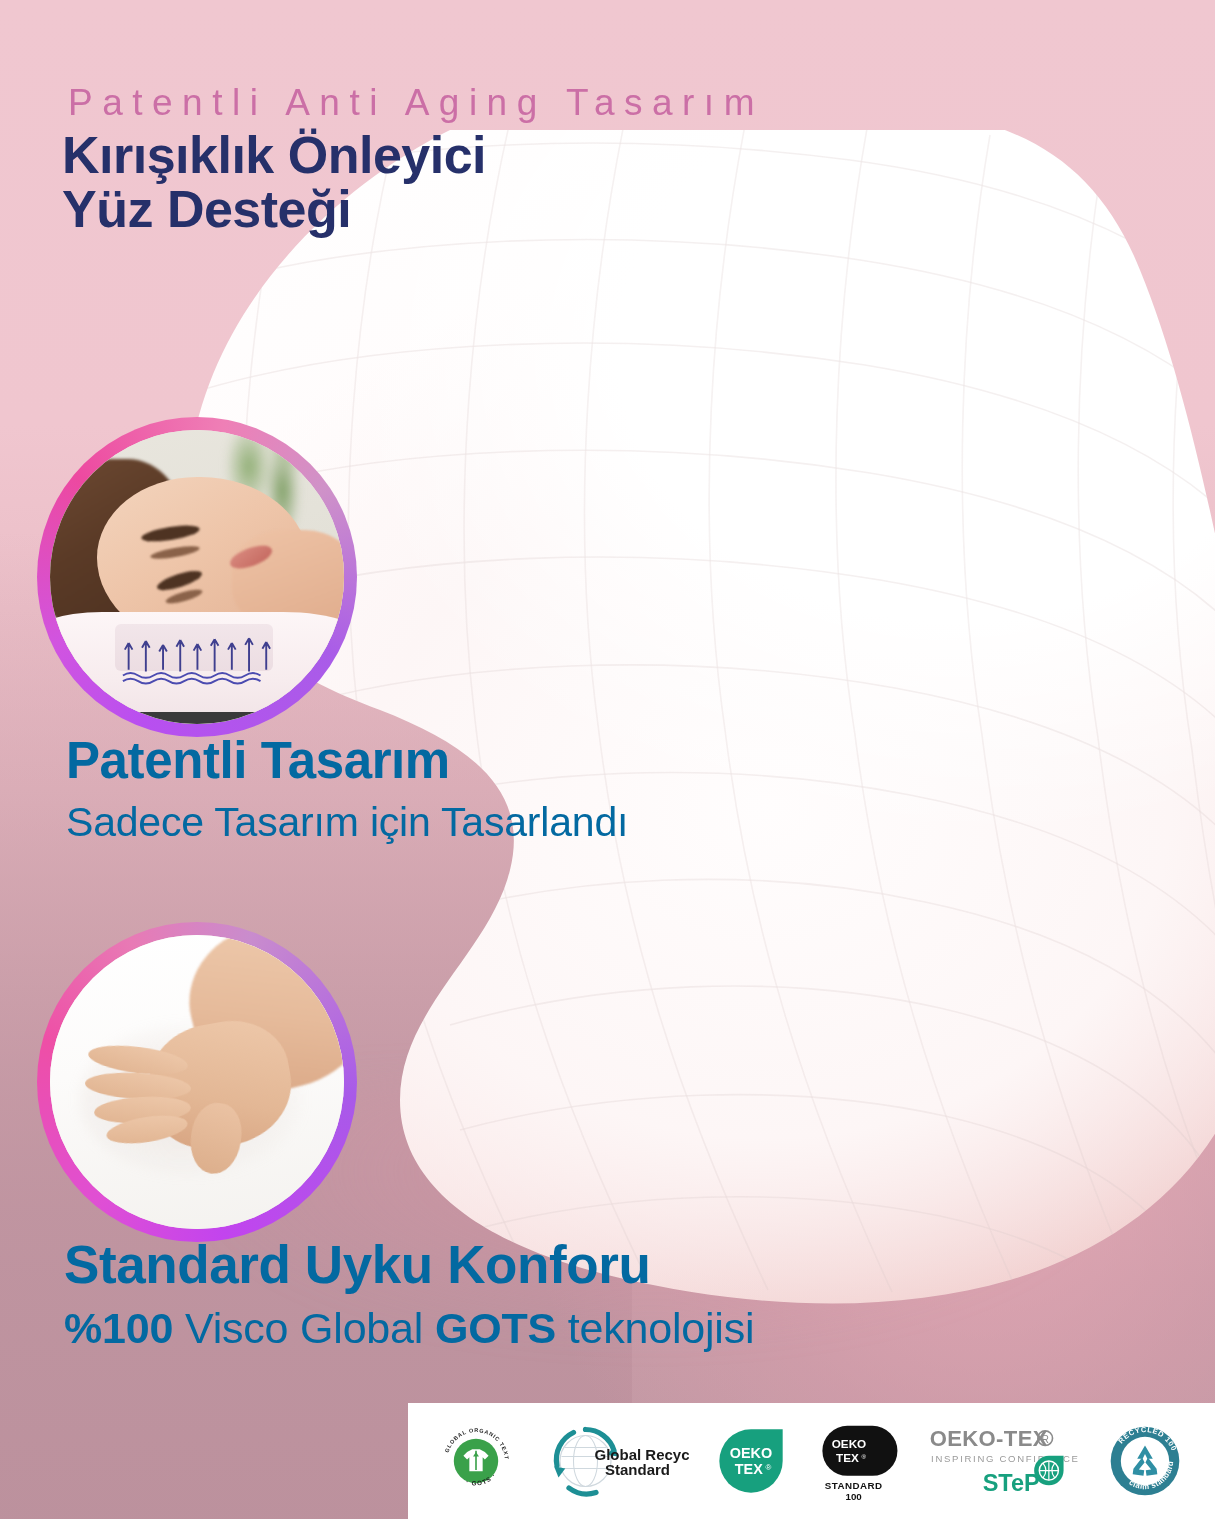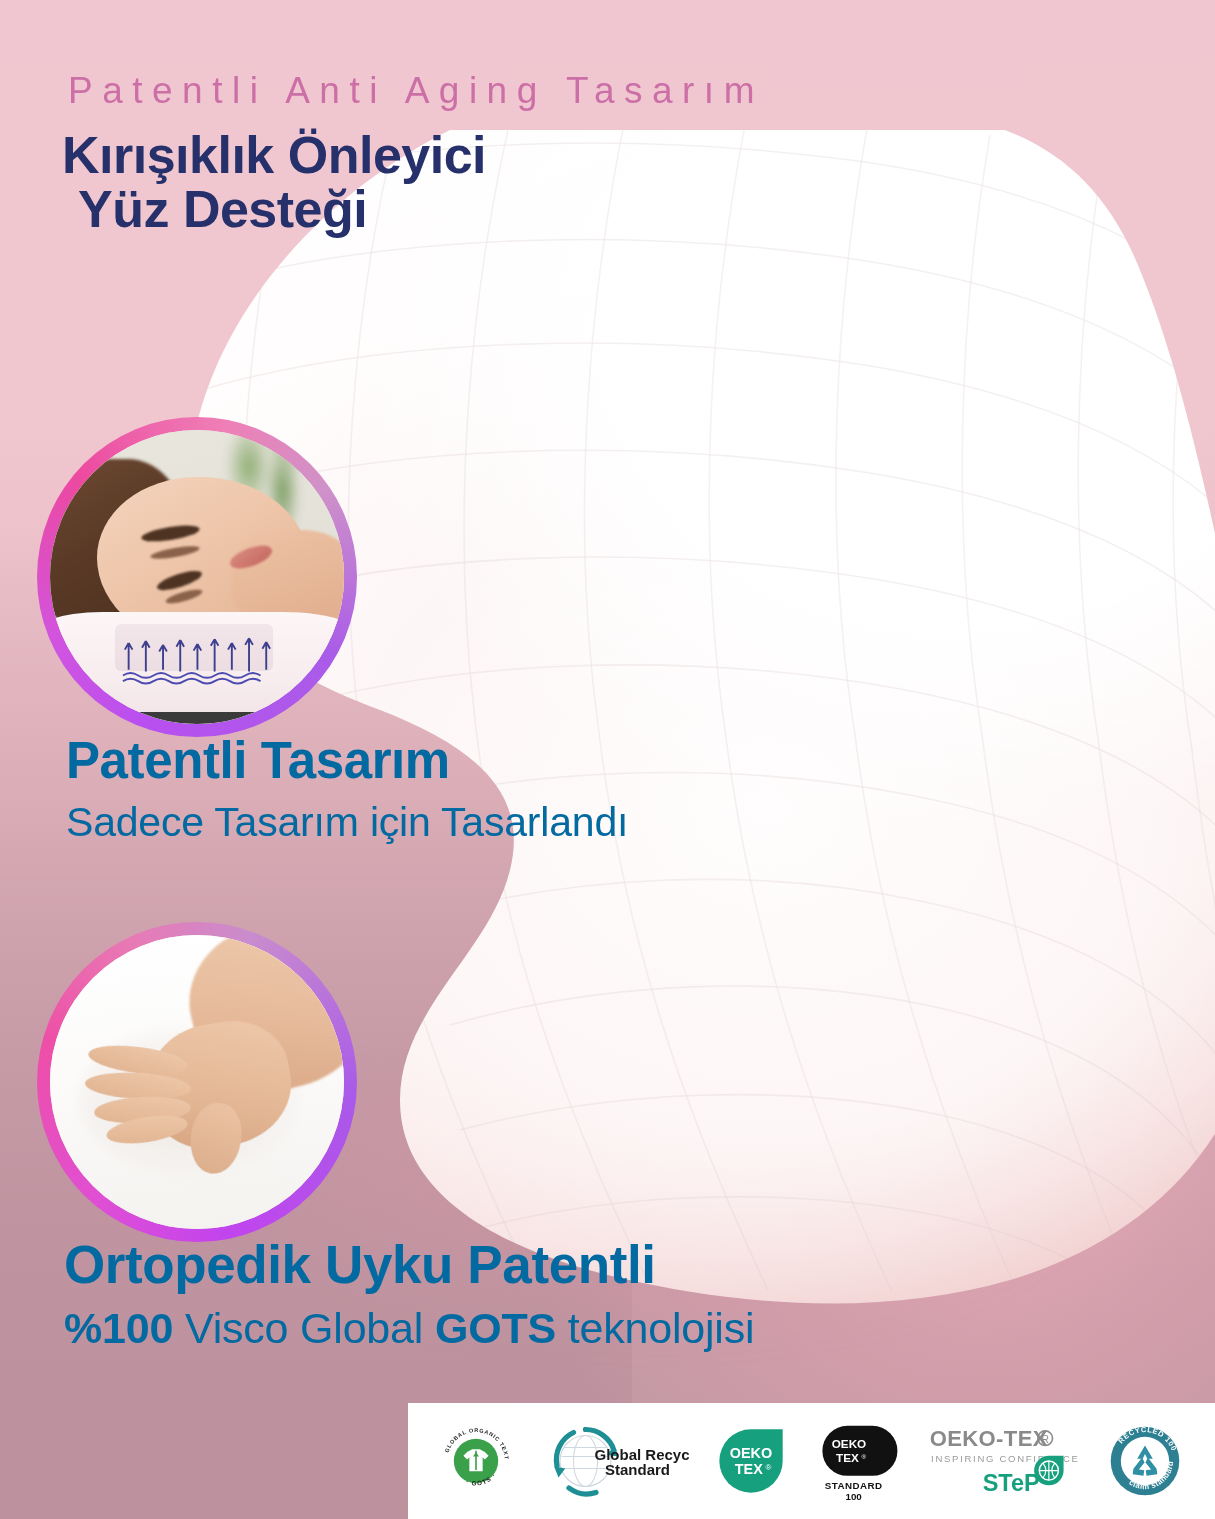--- a/index.html
+++ b/index.html
@@ -106,21 +106,21 @@
   .headline {
     position: absolute;
     left: 62px;
     top: 128px;
     font-size: 52px;
     line-height: 1.04;
     font-weight: bold;
     color: #26306a;
     letter-spacing: -0.5px;
   }
-  .headline .l2 { display: block; margin-left: 16px; }
+  .headline .l2 { display: block; }
 
   .feature {
     position: absolute;
     color: #0369a1;
   }
   .feature .f-title {
     font-size: 51px;
     font-weight: bold;
     letter-spacing: -0.4px;
     line-height: 1.1;
@@ -332,21 +332,21 @@
     background: #ffffff;
     display: flex;
     align-items: center;
     justify-content: space-around;
     padding: 0 18px;
     box-sizing: border-box;
   }
   .cert { display: flex; align-items: center; justify-content: center; }
   .cert svg { display: block; }
 
-  .lbl { font-family: "Liberation Sans", sans-serif; }
+  .lbl { font-family: "Liberation Sans", sans-serif; margin-top: 12px; }
 </style>
 </head>
 <body>
 
 <div id="poster">
 
   <div class="bg-base"></div>
   <div class="bg-left-wash"></div>
   <div class="bg-right-glow"></div>
 
@@ -439,21 +439,21 @@
       <div class="p2-palm"></div>
       <div class="p2-finger f1"></div>
       <div class="p2-finger f2"></div>
       <div class="p2-finger f3"></div>
       <div class="p2-finger f4"></div>
       <div class="p2-thumb"></div>
     </div>
   </div>
 
   <div class="feature" id="feature-2">
-    <div class="f-title">Ortopedik Uyku Patentli</div>
+    <div class="f-title">Standard Uyku Konforu</div>
     <div class="f-sub">
       <b>%100</b><span> Visco Global </span><b>GOTS</b><span> teknolojisi</span>
     </div>
   </div>
 
   <div class="cert-bar">
 
     <div class="cert">
       <svg width="74" height="74" viewBox="0 0 100 100" aria-hidden="true">
         <defs>

